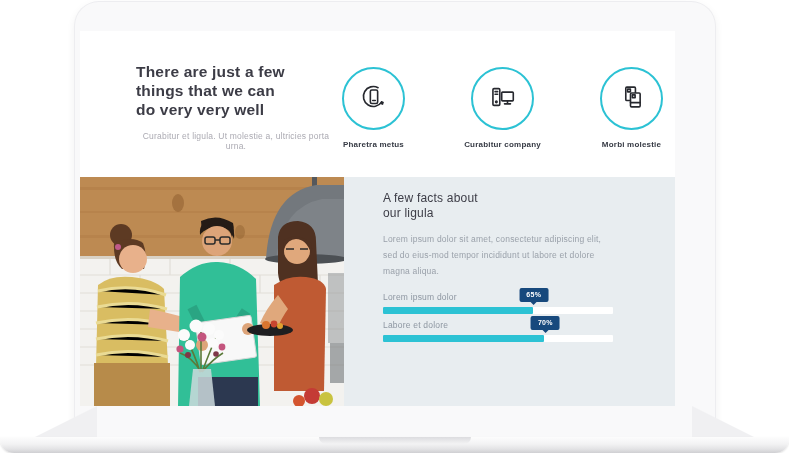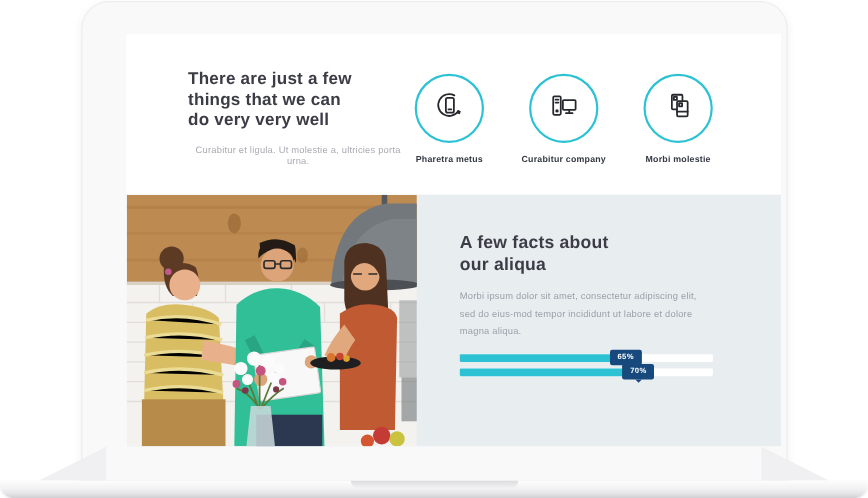--- a/index.html
+++ b/index.html
@@ -8,21 +8,21 @@
 
   .stage { position:relative; width:789px; height:453px; background:#ffffff; overflow:hidden; }
 
   
   .laptop-screen {
     position:absolute; left:75px; top:2px; width:640px; height:435px;
     background:#f9f9fa; border-radius:24px 24px 0 0;
     box-shadow:0 0 0 1px #ededf0, 0 3px 10px rgba(0,0,0,.07);
   }
   .screen-inner {
-    position:absolute; left:115px; top:31px; width:595px; height:375px;
+    position:absolute; left:80px; top:31px; width:595px; height:375px;
     background:#ffffff; overflow:hidden;
     box-shadow:inset 0 0 0 1px rgba(0,0,0,.035);
   }
   .flare { position:absolute; top:406px; width:62px; height:31px; background:#f0f0f2; }
   .flare.left  { left:35px;  clip-path:polygon(100% 0, 100% 100%, 0 100%); }
   .flare.right { right:35px; clip-path:polygon(0 0, 100% 100%, 0 100%); }
   .laptop-base {
     position:absolute; left:0; top:437px; width:789px; height:16px;
     background:linear-gradient(#fdfdfd 0%, #f2f2f3 45%, #e3e3e5 75%, #cfcfd2 100%);
     border-radius:0 0 14px 14px;
@@ -40,21 +40,21 @@
   }
   .features-copy { position:absolute; left:56px; top:31px; width:160px; }
   .features-heading {
     font-size:15.5px; font-weight:bold; line-height:1.24; letter-spacing:.2px;
     color:var(--heading-text, #3c3c46); width:152px;
   }
   .features-sub {
     margin-top:11px; font-size:8.5px; letter-spacing:.2px;
     color:var(--muted-text, #abaab2); width:200px;text-align:center;
   }
-  .feature-items { position:absolute; left:262px; top:36px; display:flex; gap:41px; }
+  .feature-items { position:absolute; left:262px; top:36px; display:flex; gap:66px; }
   .feature-item { position:relative; width:63px; text-align:center; }
   .feature-circle {
     width:63px; height:63px; border-radius:50%;
     border:2.5px solid var(--accent, #2cc2d4); background:#fff;
     display:flex; align-items:center; justify-content:center;
   }
   .feature-label {
     position:absolute; left:50%; transform:translateX(-50%);
     top:73px; white-space:nowrap;
     font-size:8px; font-weight:bold; letter-spacing:.2px;
@@ -63,21 +63,21 @@
   .icon-svg { stroke:#26282e; fill:none; stroke-width:1.5; stroke-linecap:round; stroke-linejoin:round; }
 
   
   .facts {
     position:relative; width:595px; height:229px;
     background:var(--section-bg, #e8edf0);
   }
   .photo-wrap { position:absolute; left:0; top:0; width:264px; height:229px; overflow:hidden; }
   .facts-copy { position:absolute; left:303px; top:0; width:232px; }
   .facts-heading {
-    margin-top:34px; font-size:16px; font-weight:bold; line-height:1.25;
+    margin-top:14px; font-size:12px; font-weight:normal; line-height:1.25;
     letter-spacing:.2px; color:var(--heading-text, #3c3c46);
   }
   .facts-heading span { display:block; }
   .facts-paragraph {
     margin-top:10px; font-size:8.5px; line-height:1.9; letter-spacing:.2px;
     color:var(--body-text, #9aa1aa);
   }
   .bars { margin-top:13px; }
   .bar-row { position:relative; margin-bottom:6px; }
   .bar-label { font-size:8.5px; letter-spacing:.2px; color:var(--bar-label-text, #8d96a1); margin-bottom:5px; }
@@ -255,35 +255,37 @@
 
           <circle cx="232" cy="219" r="8" fill="#c43b35"></circle>
           <circle cx="246" cy="222" r="7" fill="#c9c33f"></circle>
           <circle cx="219" cy="224" r="6" fill="#d4552f"></circle>
         </svg>
       </div>
 
       <div class="facts-copy">
         <h2 class="facts-heading">
           <span>A few facts about</span>
-          <span>our aliqua</span>
+          <span>our ligula</span>
         </h2>
-        <p class="facts-paragraph">Morbi ipsum dolor sit amet, consectetur adipiscing elit, sed do eius-mod tempor incididunt ut labore et dolore magna aliqua.</p>
+        <p class="facts-paragraph">Lorem ipsum dolor sit amet, consectetur adipiscing elit, sed do eius-mod tempor incididunt ut labore et dolore magna aliqua.</p>
 
         <div class="bars">
 
 
           <div class="bar-row">
+            <div class="bar-label">Lorem ipsum dolor</div>
             <div class="bar-track">
               <div class="bar-fill" style="width: 65%;"></div>
             </div>
             <div class="bar-badge" style="left: 65%;">65%</div>
           </div>
 
           <div class="bar-row">
+            <div class="bar-label">Labore et dolore</div>
             <div class="bar-track">
               <div class="bar-fill" style="width: 70%;"></div>
             </div>
             <div class="bar-badge" style="left: 70%;">70%</div>
           </div>
 
         </div>
       </div>
     </section>
 

